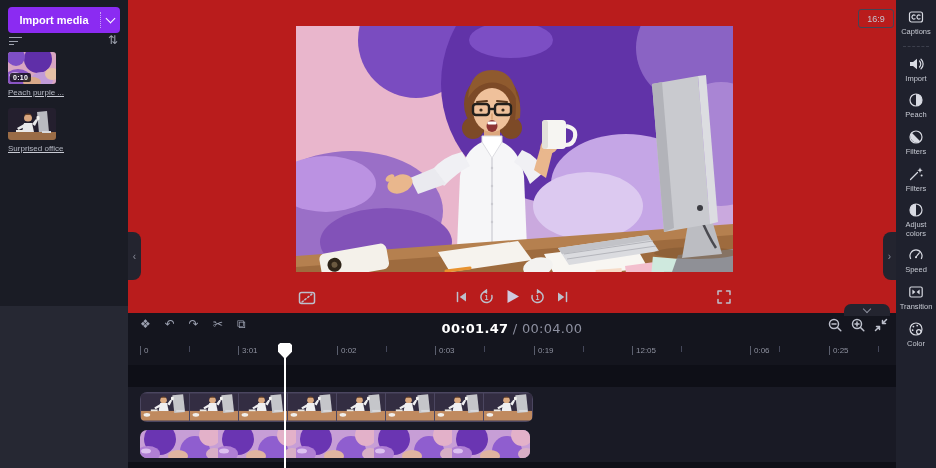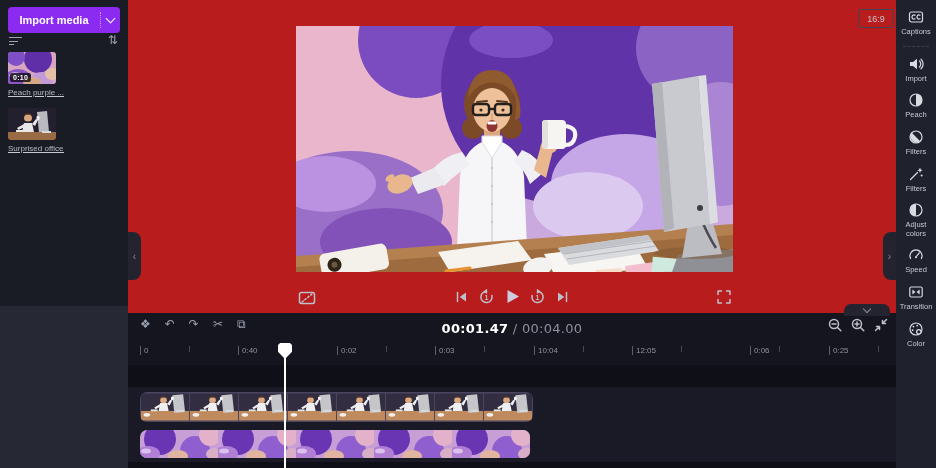--- a/index.html
+++ b/index.html
@@ -377,33 +377,33 @@
       </button>
     </div>
 
     <div class="ruler">
       <div class="rlabel" style="left:12px">
           <span class="rtick"></span>
           <span>0</span>
         </div>
       <div class="rlabel" style="left:110px">
           <span class="rtick"></span>
-          <span>0:40</span>
+          <span>3:01</span>
         </div>
       <div class="rlabel" style="left:209px">
           <span class="rtick"></span>
           <span>0:02</span>
         </div>
       <div class="rlabel" style="left:307px">
           <span class="rtick"></span>
           <span>0:03</span>
         </div>
       <div class="rlabel" style="left:406px">
           <span class="rtick"></span>
-          <span>10:04</span>
+          <span>0:19</span>
         </div>
       <div class="rlabel" style="left:504px">
           <span class="rtick"></span>
           <span>12:05</span>
         </div>
       <div class="rlabel" style="left:622px">
           <span class="rtick"></span>
           <span>0:06</span>
         </div>
       <div class="rlabel" style="left:701px">

